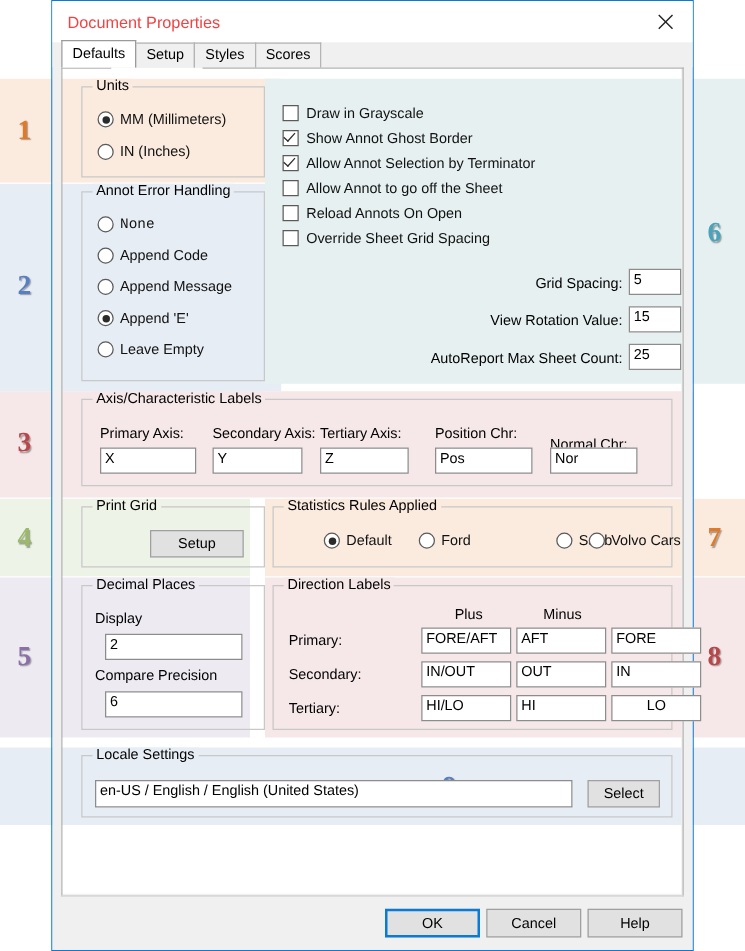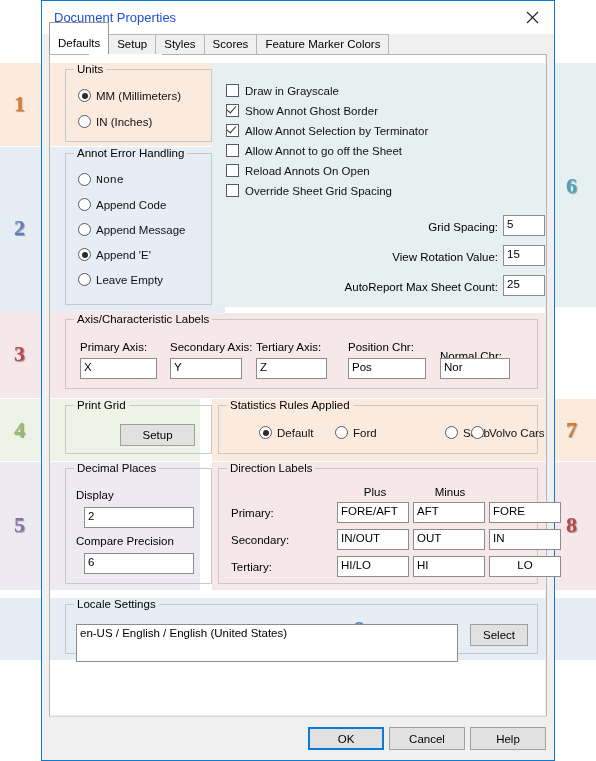--- a/index.html
+++ b/index.html
@@ -28,21 +28,21 @@
     border:1px solid #0a7ad4;
     box-sizing:border-box;
     z-index:5;
   }
   .titlebar{
     height:33px;background:#ffffff;
     display:flex;align-items:center;
     position:relative;
   }
   .titlebar .title{
-    margin-left:12px;font-size:13px;color:#1d4ed8;
+    margin-left:12px;font-size:13px;color:#ef4444;
   }
   .closebtn{
     position:absolute;right:0;top:0;width:44px;height:33px;
     display:flex;align-items:center;justify-content:center;
     font-size:16px;color:#000;cursor:default;
   }
   .tabstrip{
     height:20px;background:#f0f0f0;position:relative;
     padding-left:7px;display:flex;align-items:flex-end;
   }
@@ -52,21 +52,21 @@
     border:1px solid #b4b4b4;
     border-bottom:none;
     background:#f0f0f0;
     margin-right:-1px;
     color:#000;
     line-height:14px;
   }
   .tab.active{
     background:#ffffff;
     position:relative;z-index:3;
-    padding-top:13px;padding-bottom:4px;
+    padding-top:3px;padding-bottom:4px;
     border-color:#9a9a9a;
   }
   .tabpanel{
     position:absolute;left:7px;top:53px;width:498px;height:663px;
     background:transparent;
     border:1px solid #b4b4b4;
     border-top:none;
     box-sizing:border-box;
   }
   .panelline{
@@ -181,21 +181,20 @@
         <line x1="12" y1="1" x2="1" y2="12" stroke="#222" stroke-width="1.1"></line>
       </svg>
     </div>
   </div>
 
   <div class="tabstrip">
     <div class="tab active"><span>Defaults</span></div>
     <div class="tab"><span>Setup</span></div>
     <div class="tab"><span>Styles</span></div>
     <div class="tab"><span>Scores</span></div>
-    <div class="tab"><span>Feature Marker Colors</span></div>
   </div>
 
   <div class="tabpanel"></div>
   <div class="panelline" style="left:7px;width:40px;"></div>
   <div class="panelline" style="left:120px;width:385px;"></div>
 
   <div class="grp" style="left:23px;top:68px;width:147px;height:73px;">
     <span class="legend" style="background:#fbeade;">Units</span>
     <div class="radio on" style="left:12px;top:19px;">
       <span class="dot"></span>
@@ -336,21 +335,21 @@
     <div class="fld" style="left:270px;top:60px;width:72px;height:21px;">IN</div>
 
     <span class="lbl" style="left:12px;top:92px;">Tertiary:</span>
     <div class="fld" style="left:118px;top:87px;width:72px;height:21px;">HI/LO</div>
     <div class="fld" style="left:194px;top:87px;width:72px;height:21px;">HI</div>
     <div class="fld" style="left:270px;top:87px;width:72px;height:21px;text-align:center;">LO</div>
   </div>
 
   <div class="grp" style="left:23px;top:603px;width:473px;height:50px;">
     <span class="legend" style="background:#e7edf5;">Locale Settings</span>
-    <div class="fld" style="left:10px;top:19px;width:382px;height:38px;">en-US / English / English (United States)</div>
+    <div class="fld" style="left:10px;top:19px;width:382px;height:22px;">en-US / English / English (United States)</div>
     <div class="btn plain" style="left:404px;top:19px;width:58px;height:22px;">Select</div>
   </div>
 
   <div class="footer">
     <div class="sepline"></div>
     <div class="btn def" style="left:266px;top:11px;width:76px;height:23px;">OK</div>
     <div class="btn plain" style="left:347px;top:11px;width:76px;height:23px;">Cancel</div>
     <div class="btn plain" style="left:428px;top:11px;width:76px;height:23px;">Help</div>
   </div>
 

